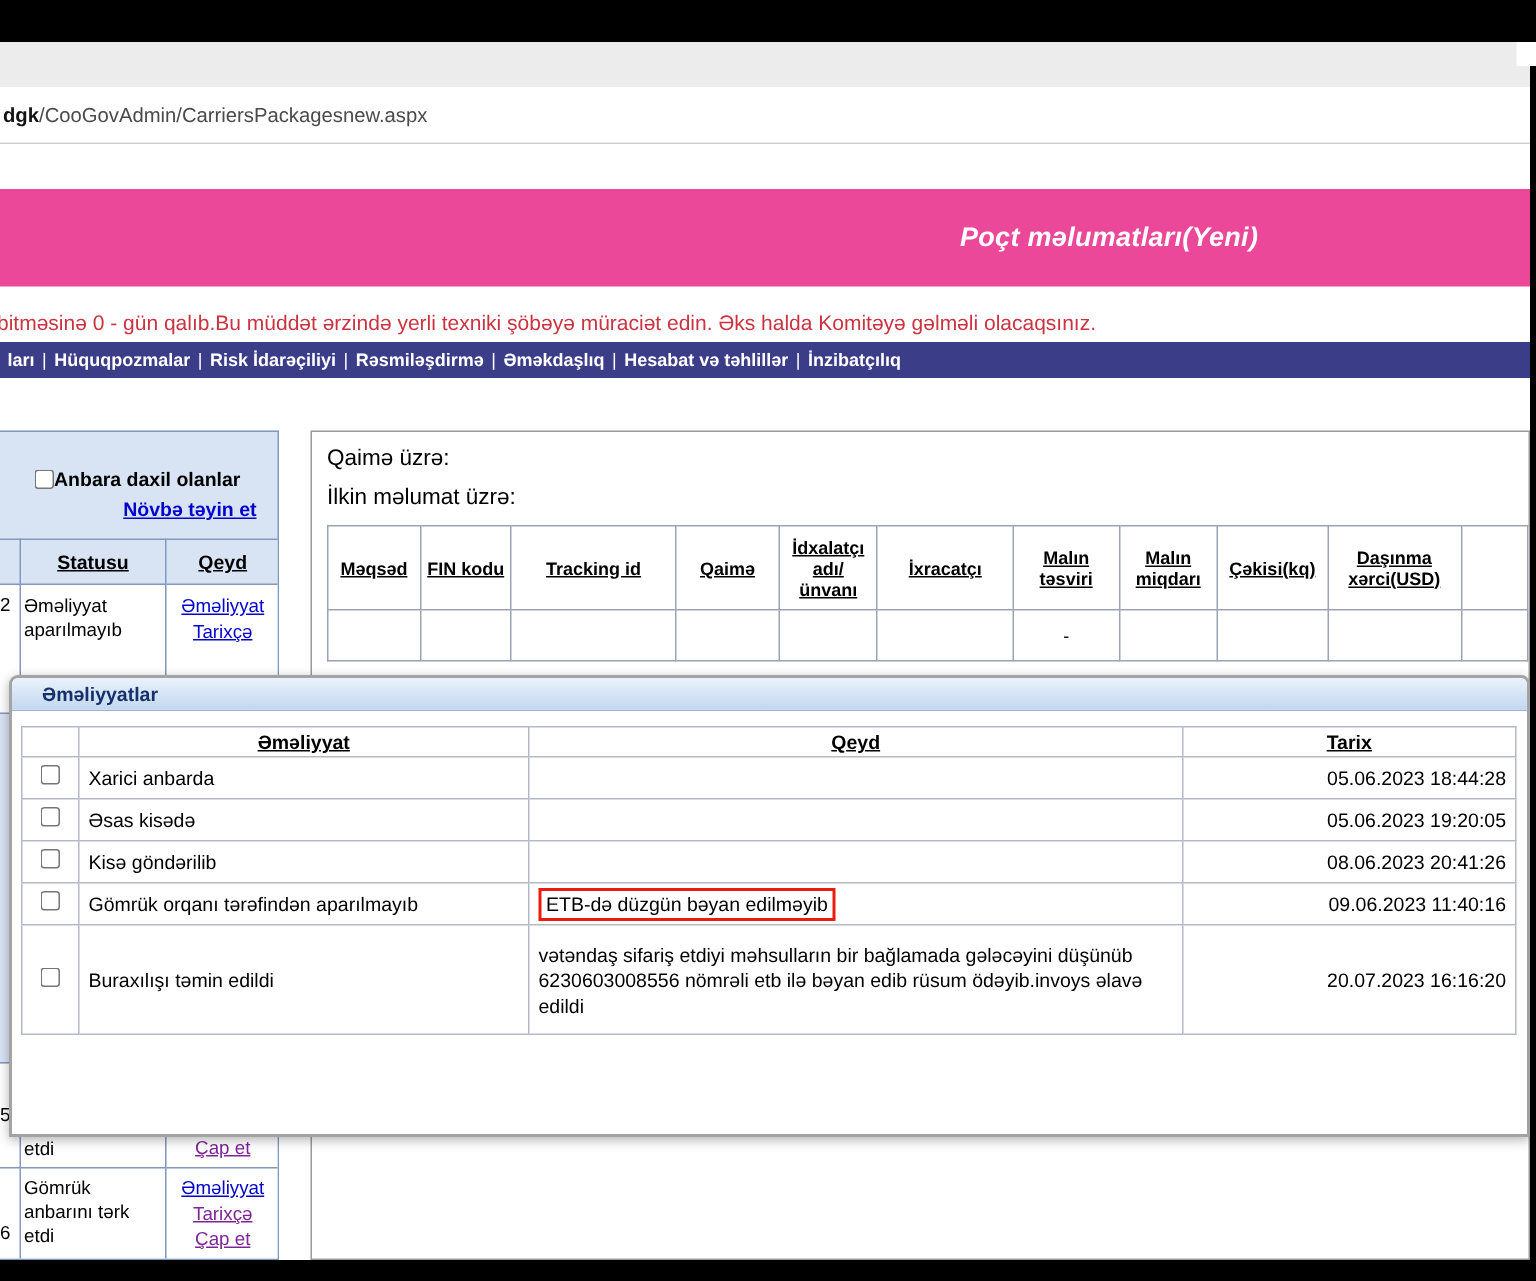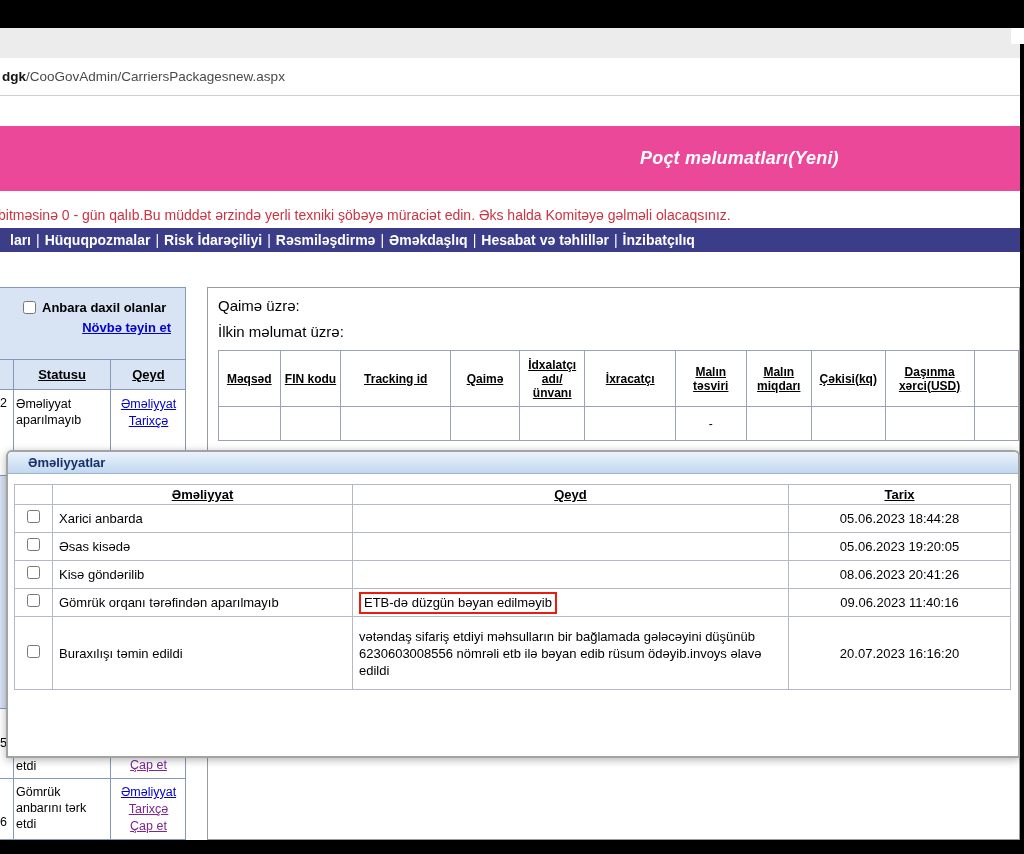--- a/index.html
+++ b/index.html
@@ -11,30 +11,30 @@
   .chrome-strip{position:absolute;left:0;top:0;width:100%;height:30px;background:#ececec}
   .url-row{position:absolute;left:0;top:30px;width:100%;height:38px;background:#fff;border-bottom:1px solid #cfcfcf;line-height:37px;font-size:13.5px;color:#4a4a4a;padding-left:2px;white-space:nowrap}
   .url-bold{font-weight:bold;color:#141414}
 
   
   .purple-band{position:absolute;left:0;top:98px;width:100%;height:65px;background:#ec4899}
   .band-title{position:absolute;left:640px;top:0;height:100%;display:flex;align-items:center;color:#fff;font-size:18px;font-weight:bold;font-style:italic;letter-spacing:.2px}
 
   
   .warning{position:absolute;left:-2px;top:179px;width:920px;font-size:14px;color:#cc3340;white-space:nowrap}
-  .navbar{position:absolute;left:0;top:200px;width:100%;height:24px;background:#3c3d88;color:#fff;font-size:14px;font-weight:bold;line-height:24px;padding-left:10px;white-space:nowrap}
+  .navbar{position:absolute;left:0;top:200px;width:100%;height:24px;background:#3c3d88;color:#fff;font-size:12px;font-weight:bold;line-height:24px;padding-left:5px;white-space:nowrap}
   .navbar .pipe{font-weight:normal;padding:0 5px}
 
   a{cursor:pointer}
   a.blue{color:#0202cc;text-decoration:underline}
   a.purple{color:#7d2497;text-decoration:underline}
 
   
   .left-panel{position:absolute;left:-8px;top:259px;width:194px;height:553px;background:#d8e3f4;border:1px solid #8299bd;overflow:hidden;z-index:1}
-  .filter-row{display:flex;align-items:center;gap:6px;margin:12px 4px 2px 30px;font-size:13px;font-weight:bold}
+  .filter-row{display:flex;align-items:center;margin:24px 4px 2px 30px;font-size:13px;font-weight:bold}
   .filter-row input{width:13px;height:13px}
   .queue-row{text-align:right;margin:5px 14px 0 0;font-size:13px;font-weight:bold}
   .lp-table{position:absolute;left:0;width:193px;border-collapse:collapse;table-layout:fixed;font-size:12.5px}
   .lp-table th,.lp-table td{border:1px solid #8299bd;padding:2px}
   .lp-table th{background:#d8e3f4;text-decoration:underline;font-size:13px;text-align:center}
   .lp-table td{background:#fff}
   .lp-top{top:71px}
   .lp-top th{height:30px}
   .lp-top td{height:86px;vertical-align:top;padding-top:6px}
   .lp-bottom{top:420px}
@@ -55,21 +55,21 @@
   .main-table td{border:1px solid #9aa3b5;height:34px;text-align:center}
 
   
   .modal{position:absolute;left:6px;top:422px;width:1014px;height:308px;background:#fff;border:2px solid #a3a3a3;border-radius:6px 6px 0 0;box-shadow:0 2px 8px rgba(0,0,0,.3);z-index:5}
   .modal-titlebar{height:22px;background:linear-gradient(#eaf2fc,#c2d8ef);border-bottom:1px solid #9cb3d1;border-radius:5px 5px 0 0;font-size:13px;font-weight:bold;color:#16306b;line-height:21px;padding-left:20px;cursor:move}
   .modal-table{position:absolute;left:6px;top:32px;width:996px;border-collapse:collapse;table-layout:fixed;font-size:13px}
   .modal-table th{font-weight:bold;text-decoration:underline;text-align:center;height:20px;border:1px solid #b3bac6;padding:1px}
   .modal-table td{border:1px solid #b3bac6;padding:2px 6px;vertical-align:middle;line-height:17px}
   .col-cb{width:38px}.col-op{width:300px}.col-note{width:436px}.col-date{width:222px}
   .modal-table td.cb{text-align:center;padding:2px}
-  .modal-table td.date{text-align:center}
+  .modal-table td.date{text-align:right}
   .modal-table tr.r{height:28px}
   .modal-table tr.r-last{height:73px}
   .redbox{display:inline-block;border:2px solid #ea1c0d;padding:0 3px;line-height:18px}
 
   
   .bar{position:absolute;background:#000;z-index:10}
   .bar-top{left:0;top:0;width:1024px;height:28px}
   .bar-bottom{left:0;top:840px;width:1024px;height:14px}
   .bar-right{left:1020px;top:0;width:4px;height:854px}
   .notch{position:absolute;left:1011px;top:28px;width:13px;height:16px;background:#fff;z-index:11}

